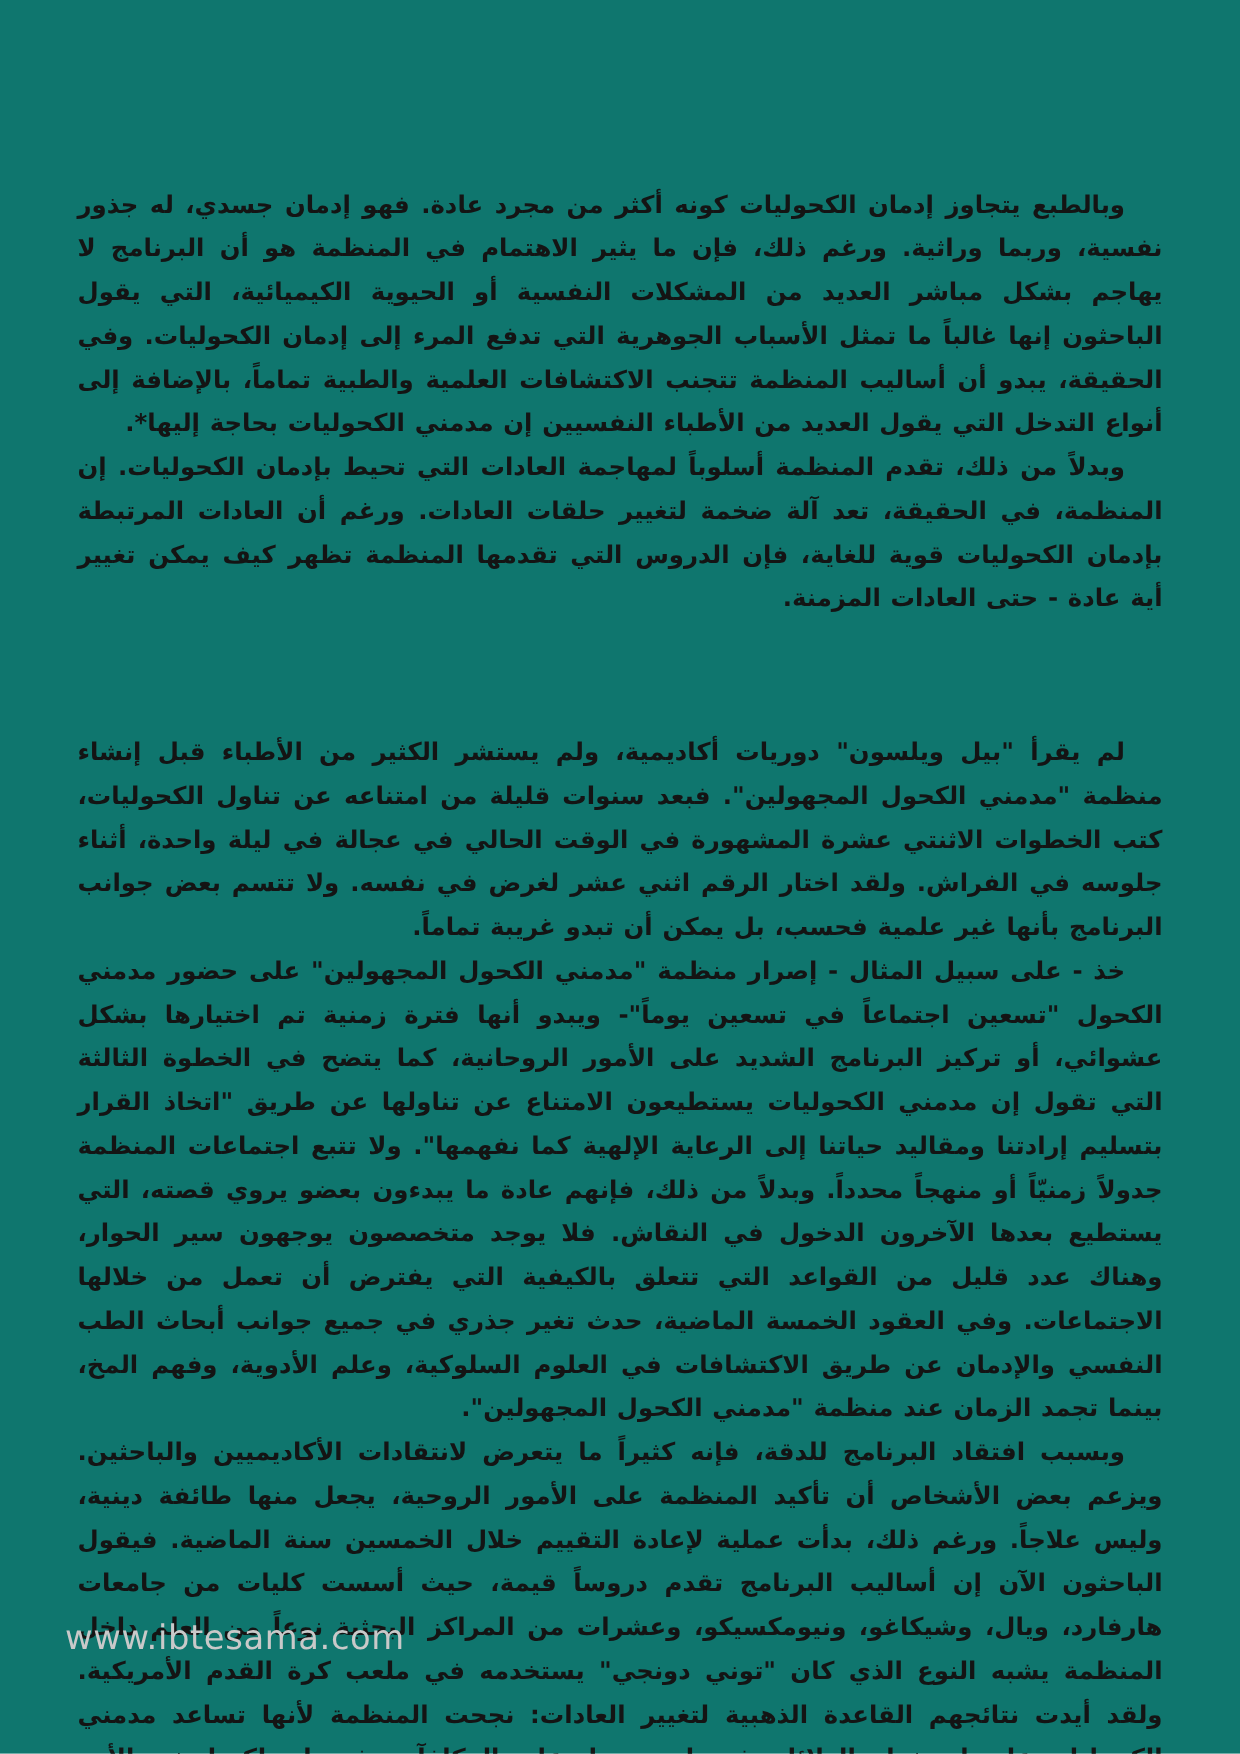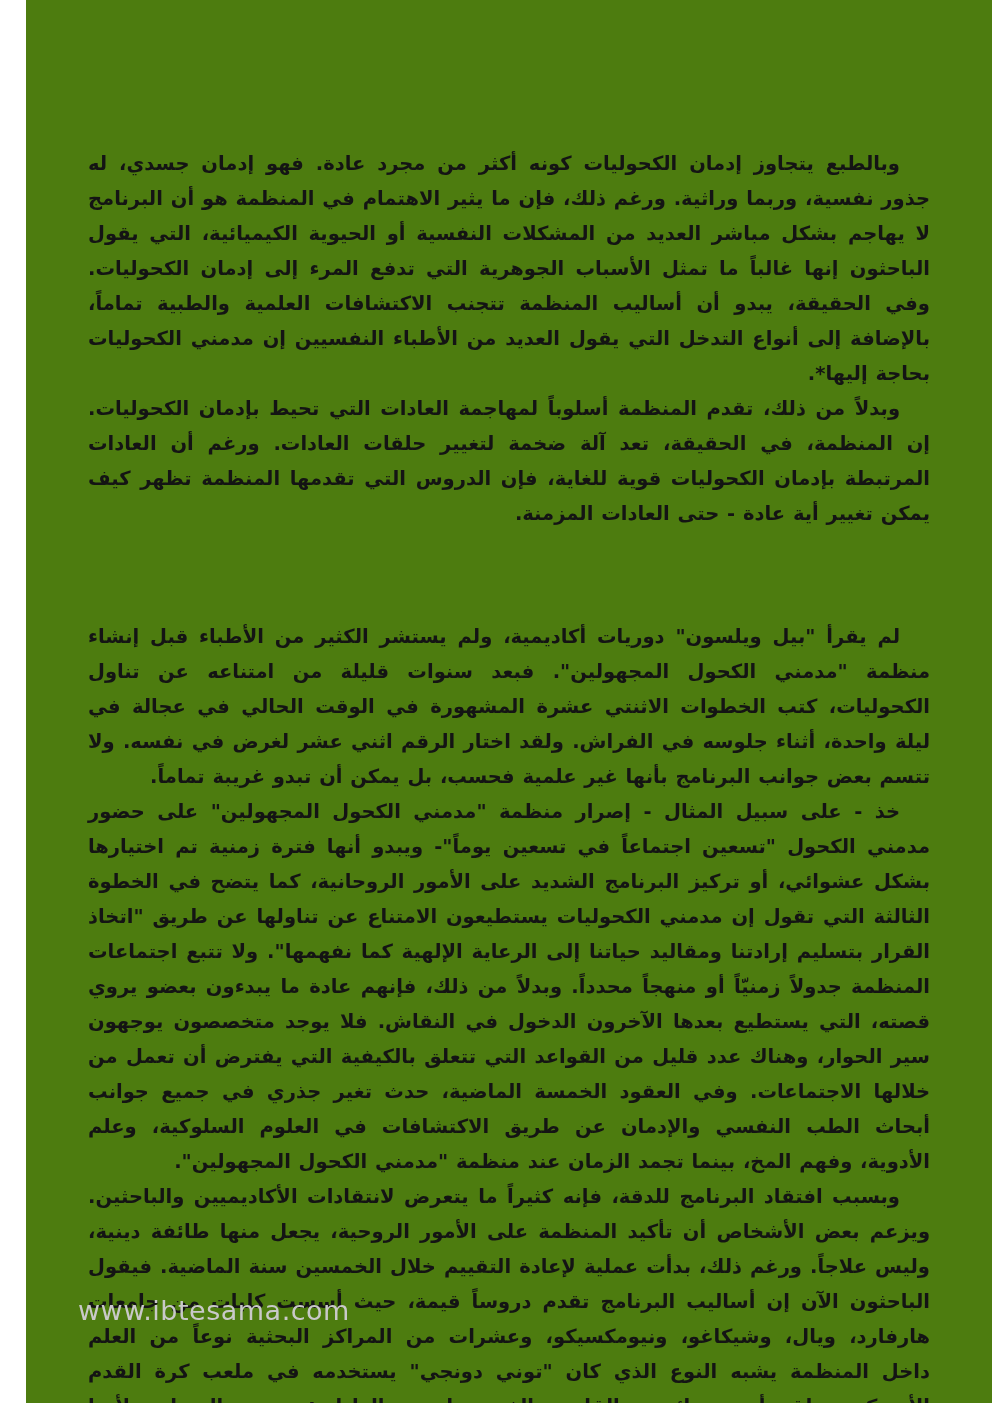--- a/index.html
+++ b/index.html
@@ -10,22 +10,21 @@
   body {
     width: 992px;
     height: 1403px;
     position: relative;
     overflow: hidden;
     font-family: "DejaVu Sans", sans-serif;
   }
   .page {
     position: absolute;
     inset: 0;
-    background: #4d7c0f;
-    margin-left: 26px;
+    background: #0f766e;
   }
   .content {
     padding: 146px 62px 0 62px;
   }
   .text-block p {
     margin: 0;
     direction: rtl;
     unicode-bidi: embed;
     text-align: justify;
     font-size: 19.5px;

